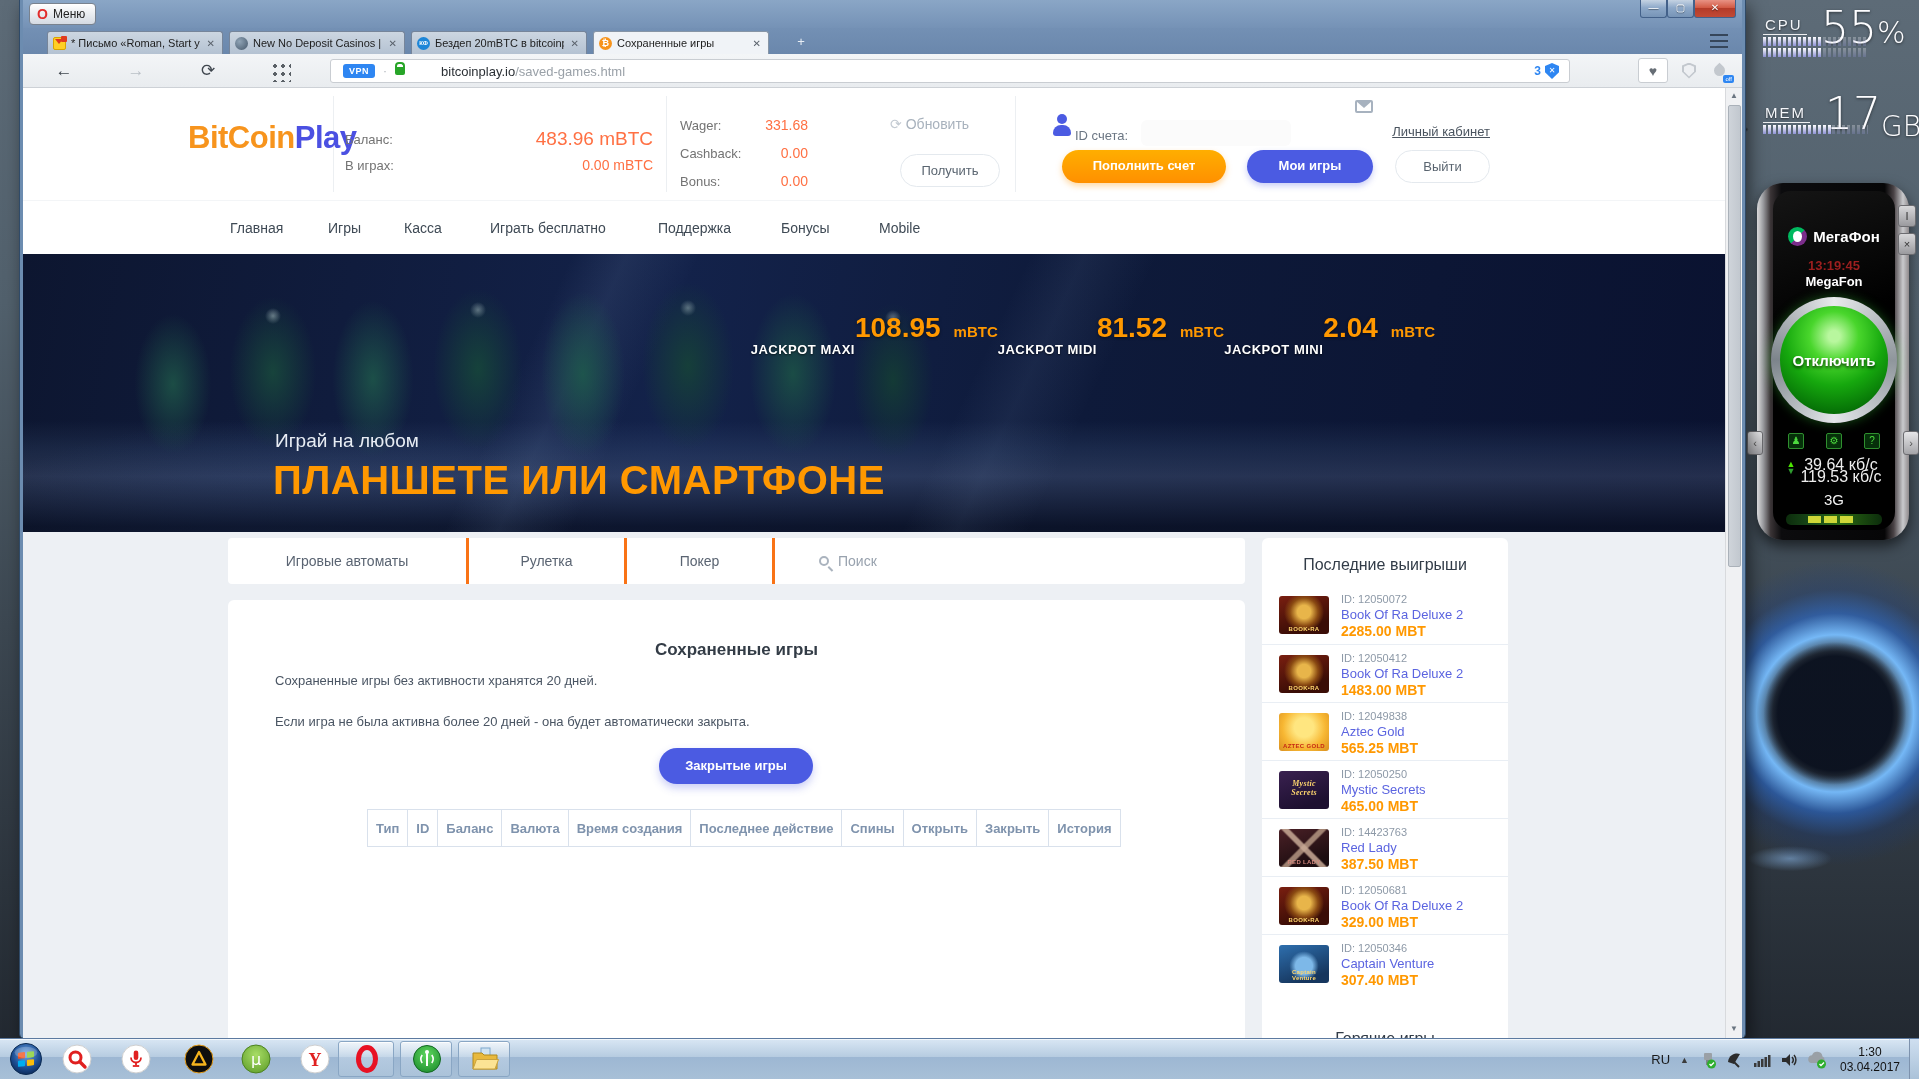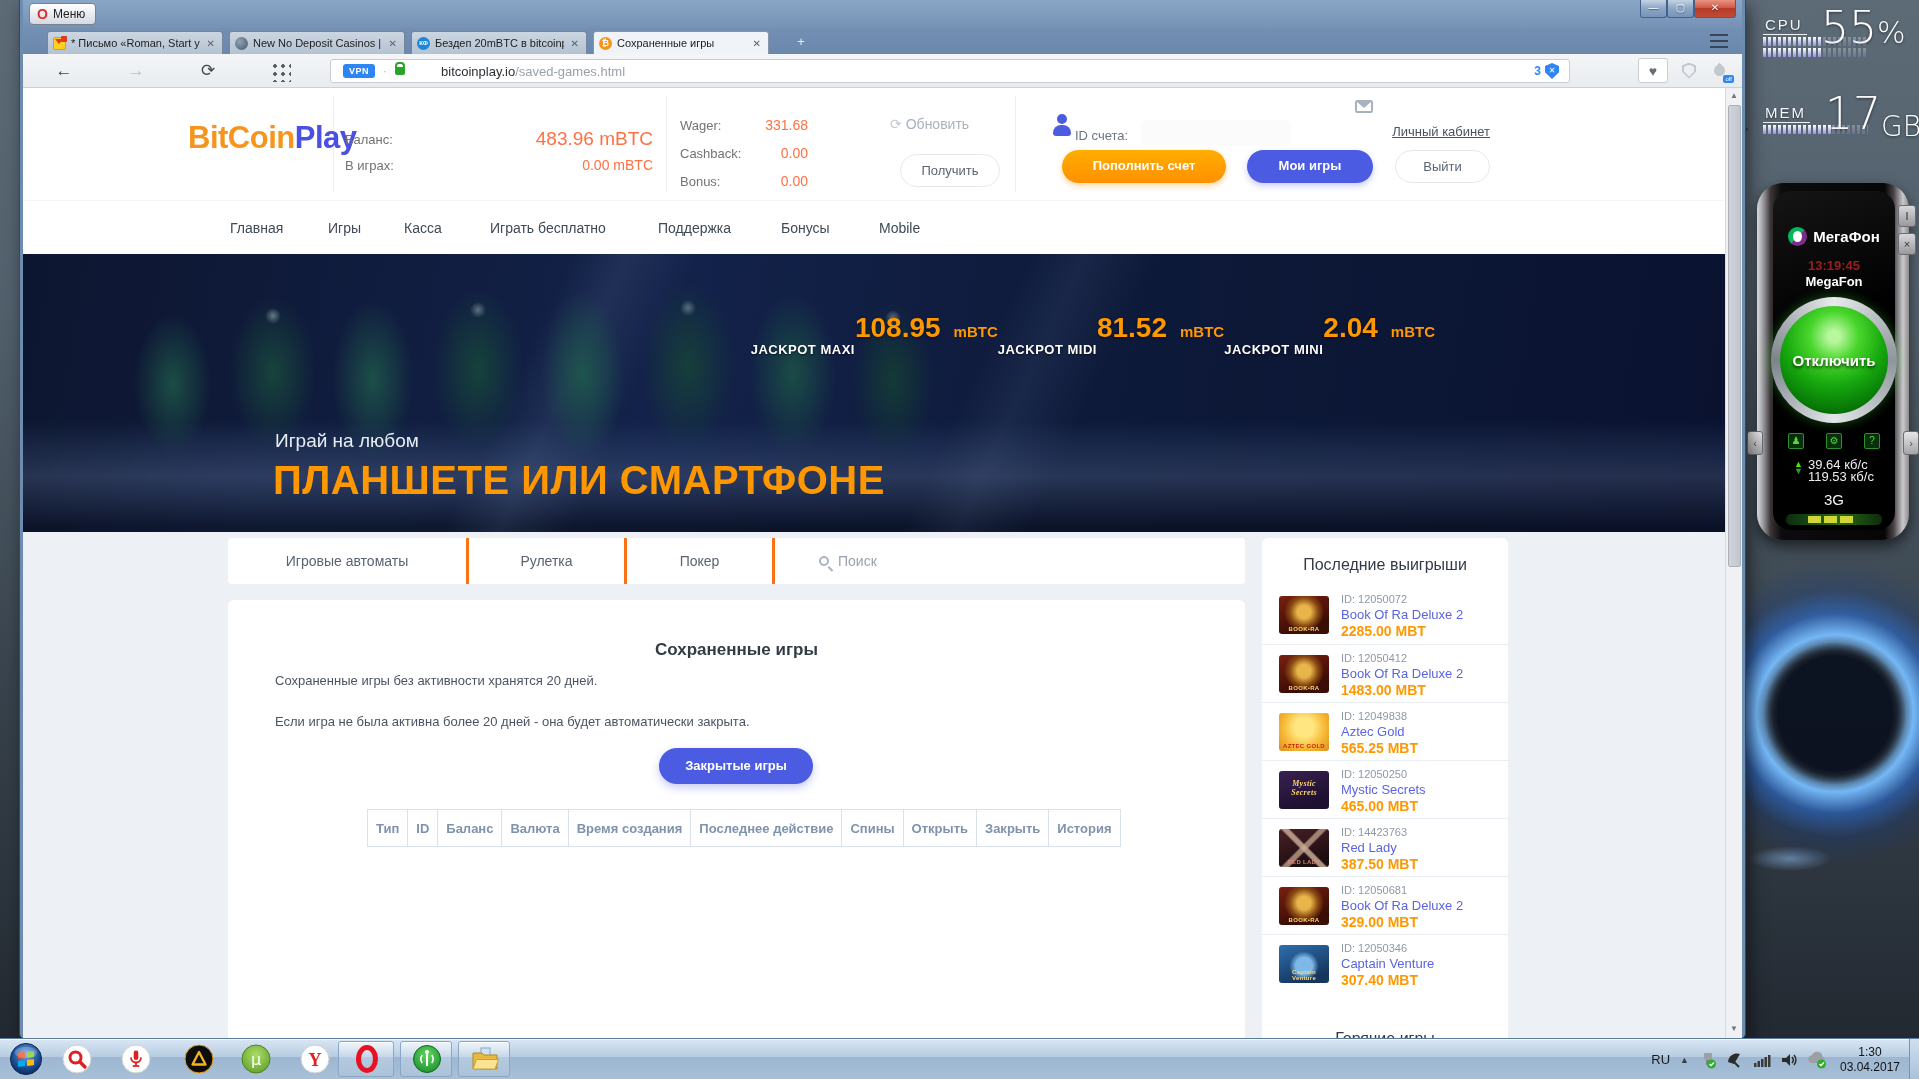--- a/index.html
+++ b/index.html
@@ -31,21 +31,21 @@
 .mf-brand{color:#fff;font-weight:bold;font-size:15px}
 .mf-time{color:#9c1f1f;font-weight:bold;font-size:13px;margin-top:12px}
 .mf-op{color:#fff;font-weight:bold;font-size:13px;margin-top:1px}
 .big-green-wrap{width:126px;height:126px;border-radius:50%;margin-top:8px;background:conic-gradient(#e8eaec,#8f969c,#e3e6e9,#7c848b,#e8eaec);display:flex;align-items:center;justify-content:center;box-shadow:0 0 12px rgba(60,230,60,.35)}
 .big-green{width:108px;height:108px;border-radius:50%;background:radial-gradient(circle at 50% 28%,#b8f79e 0 6%,#49d62c 26%,#16a80e 52%,#077607 78%,#034203);display:flex;align-items:center;justify-content:center}
 .big-green span{color:#fff;font-weight:bold;font-size:15px;text-shadow:0 2px 3px rgba(0,0,0,.7)}
 .ph-icons{display:flex;gap:22px;margin-top:10px}
 .ph-ic{width:16px;height:16px;border:1px solid #2f8f2f;background:#06300a;color:#4ddb3f;font-size:10px;line-height:14px;text-align:center;border-radius:2px}
 .ph-speed{margin-top:10px;display:flex;gap:5px;align-items:flex-start}
 .spd-arrows{display:flex;flex-direction:column;line-height:7px;font-size:9px;margin-top:2px}
-.spd-txt{color:#eee;font-size:13px;line-height:12px;text-align:left}
+.spd-txt{color:#eee;font-size:16px;line-height:12px;text-align:center}
 .ph-3g{color:#f2f2f2;font-size:15px;margin-top:8px}
 .ph-signal{margin-top:6px;width:96px;height:11px;border-radius:5px;background:linear-gradient(90deg,#0c2c0c,#1a4d1a 30%,#2a6b12 55%,#0c2c0c);display:flex;align-items:center;gap:3px;padding-left:22px}
 .ph-signal i{display:block;width:13px;height:7px;background:#cfd838}
 .side-tab{position:absolute;right:-7px;width:18px;height:22px;background:linear-gradient(180deg,#d8d8da,#9a9a9e);border:1px solid #6c6c70;border-radius:3px;color:#333;font-size:11px;text-align:center;line-height:20px}
 .ph-arrow{position:absolute;top:248px;width:16px;height:24px;background:linear-gradient(180deg,#e6e6e8,#a5a5a9);border:1px solid #6c6c70;border-radius:3px;color:#555;font-size:11px;text-align:center;line-height:22px}
 
 .window{position:absolute;left:20px;top:0;width:1725px;height:1038px;z-index:5;border:3px solid #6c8cb0;border-top:none;outline:1px solid #2f4a68;box-shadow:4px 6px 18px rgba(0,0,0,.55);background:#edf0f4;border-radius:0 0 4px 4px}
 .titlebar{height:28px;background:linear-gradient(180deg,#8aa6c6,#7592b6);position:relative}
 .menu-btn{position:absolute;left:6px;top:3px;height:22px;padding:0 10px 0 7px;border:1px solid #79828e;border-radius:4px;background:linear-gradient(180deg,#ffffff,#d4dae2);display:flex;align-items:center;gap:5px;font-size:12px;color:#222;box-shadow:inset 0 1px 0 #fff}
 .opera-o{color:#e12c2c;font-weight:bold;font-size:14px;line-height:14px}

